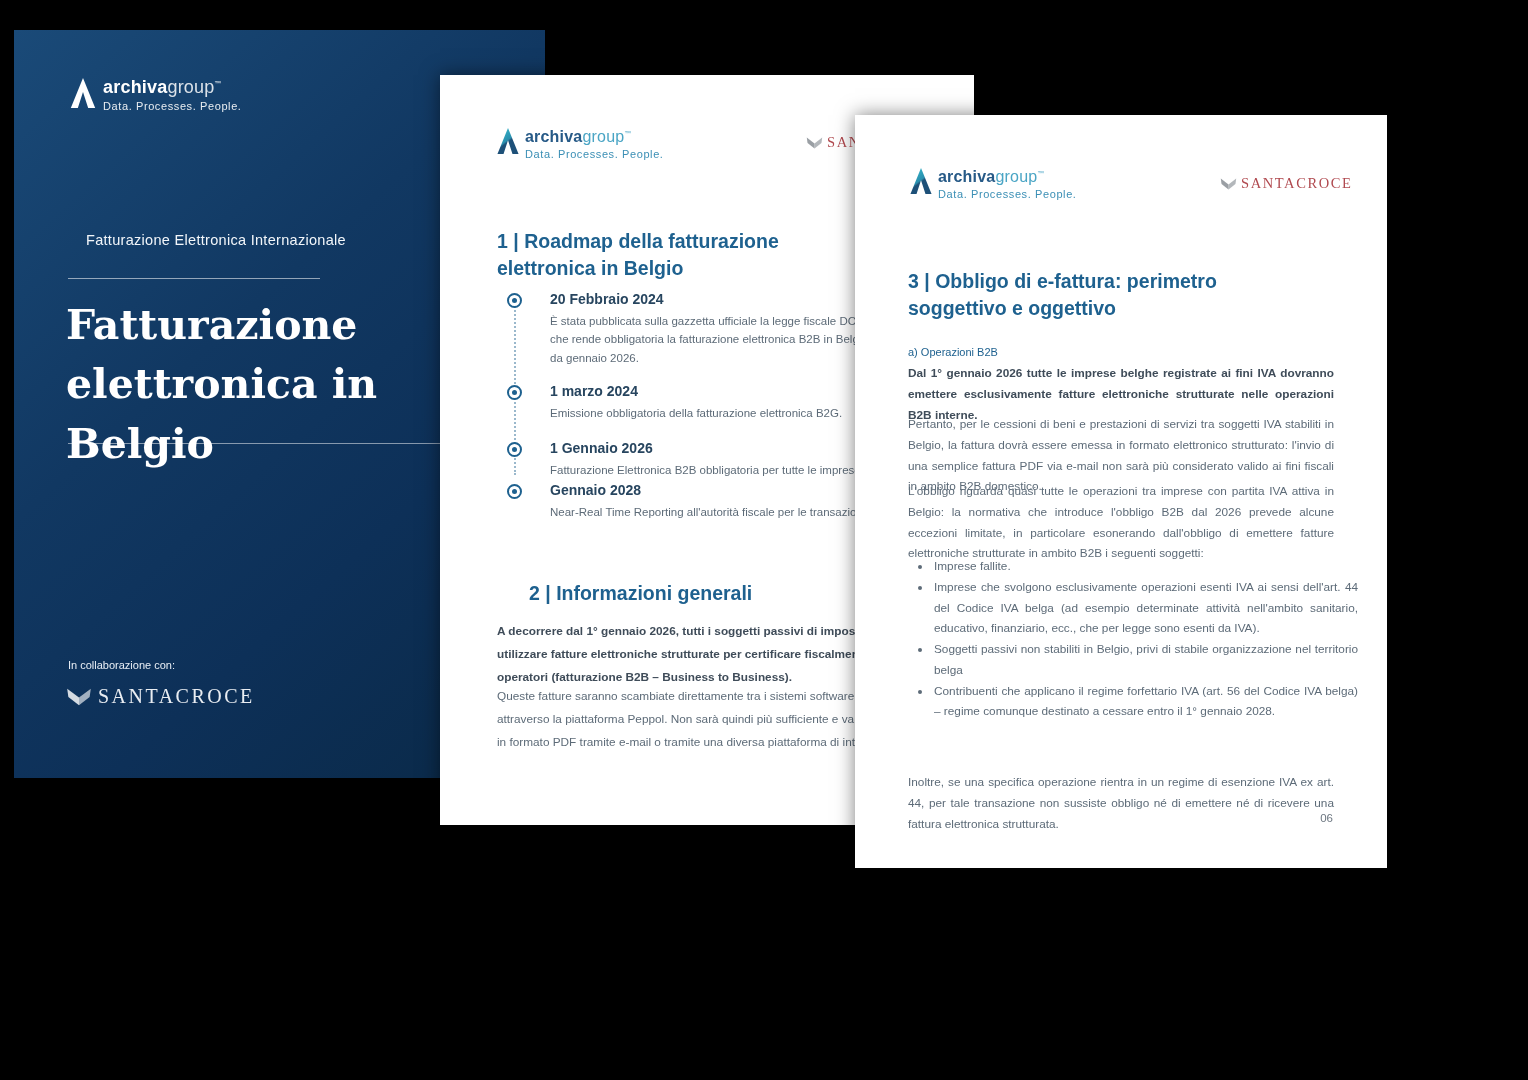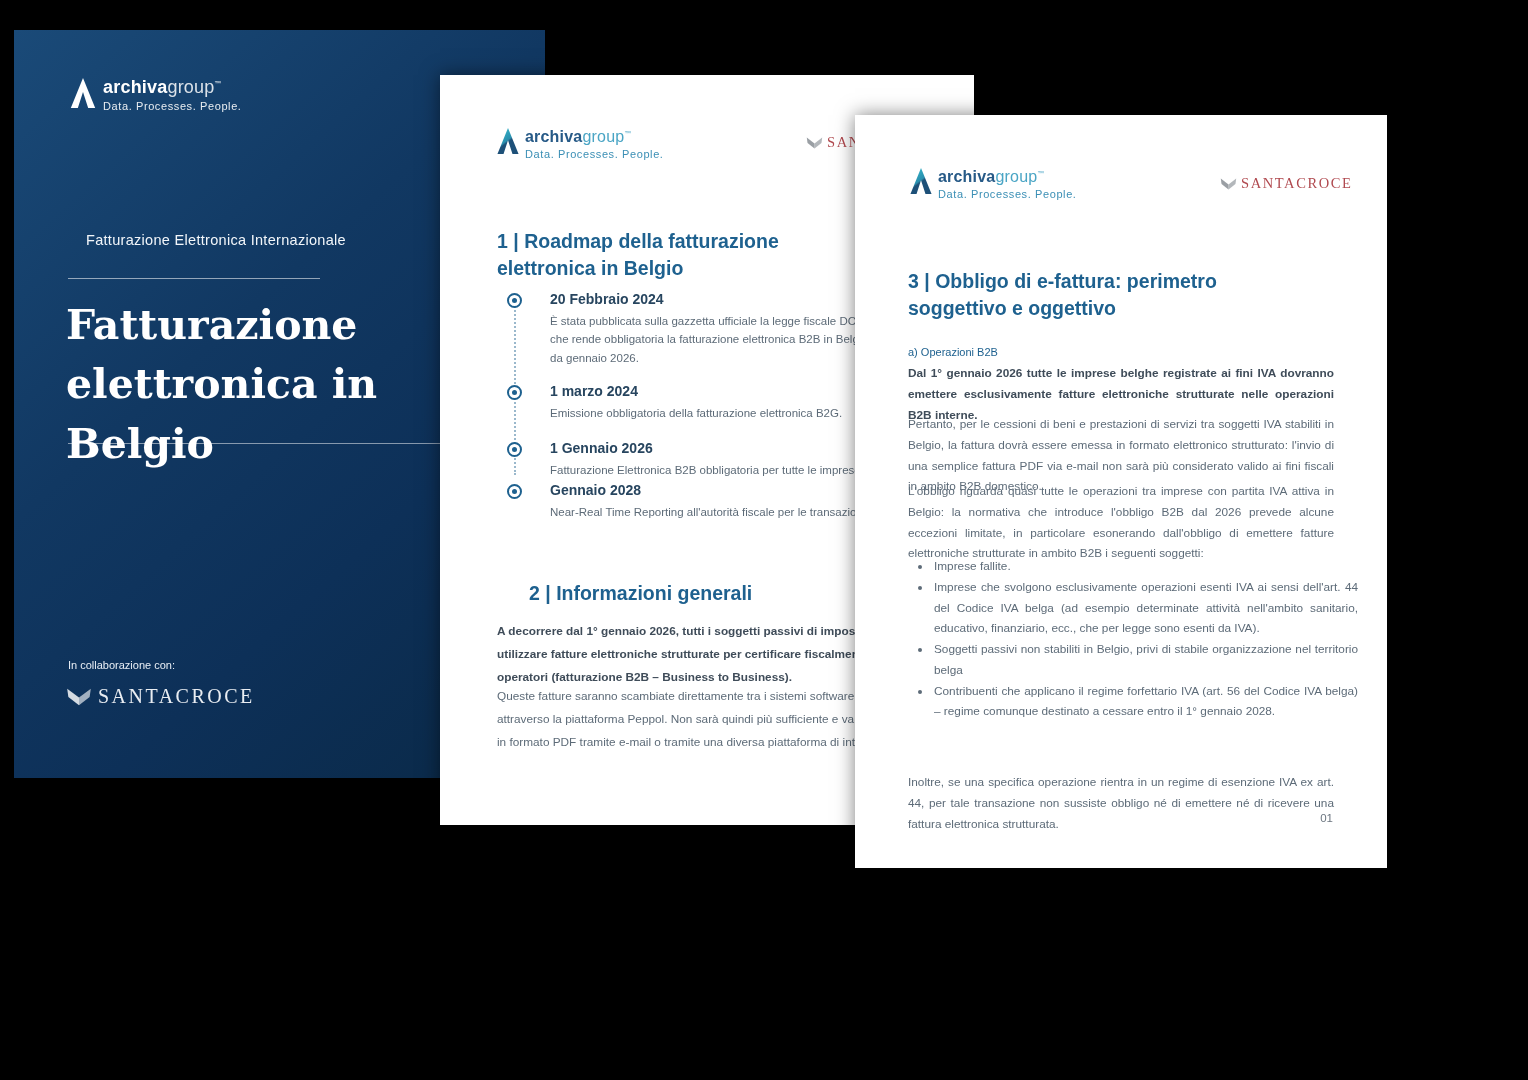--- a/index.html
+++ b/index.html
@@ -213,14 +213,14 @@
   <div class="col body-txt body-bold p-lead">Dal 1° gennaio 2026 tutte le imprese belghe registrate ai fini IVA dovranno emettere esclusivamente fatture elettroniche strutturate nelle operazioni B2B interne.</div>
   <div class="col body-txt p1">Pertanto, per le cessioni di beni e prestazioni di servizi tra soggetti IVA stabiliti in Belgio, la fattura dovrà essere emessa in formato elettronico strutturato: l'invio di una semplice fattura PDF via e-mail non sarà più considerato valido ai fini fiscali in ambito B2B domestico.</div>
   <div class="col body-txt p2">L'obbligo riguarda quasi tutte le operazioni tra imprese con partita IVA attiva in Belgio: la normativa che introduce l'obbligo B2B dal 2026 prevede alcune eccezioni limitate, in particolare esonerando dall'obbligo di emettere fatture elettroniche strutturate in ambito B2B i seguenti soggetti:</div>
   <ul class="col body-txt excl">
     <li>Imprese fallite.</li>
     <li>Imprese che svolgono esclusivamente operazioni esenti IVA ai sensi dell'art. 44 del Codice IVA belga (ad esempio determinate attività nell'ambito sanitario, educativo, finanziario, ecc., che per legge sono esenti da IVA).</li>
     <li>Soggetti passivi non stabiliti in Belgio, privi di stabile organizzazione nel territorio belga</li>
     <li>Contribuenti che applicano il regime forfettario IVA (art. 56 del Codice IVA belga) – regime comunque destinato a cessare entro il 1° gennaio 2028.</li>
   </ul>
   <div class="col body-txt p4">Inoltre, se una specifica operazione rientra in un regime di esenzione IVA ex art. 44, per tale transazione non sussiste obbligo né di emettere né di ricevere una fattura elettronica strutturata.</div>
-  <div class="pg-num">01</div>
+  <div class="pg-num">06</div>
 </div>
 
 </body></html>

